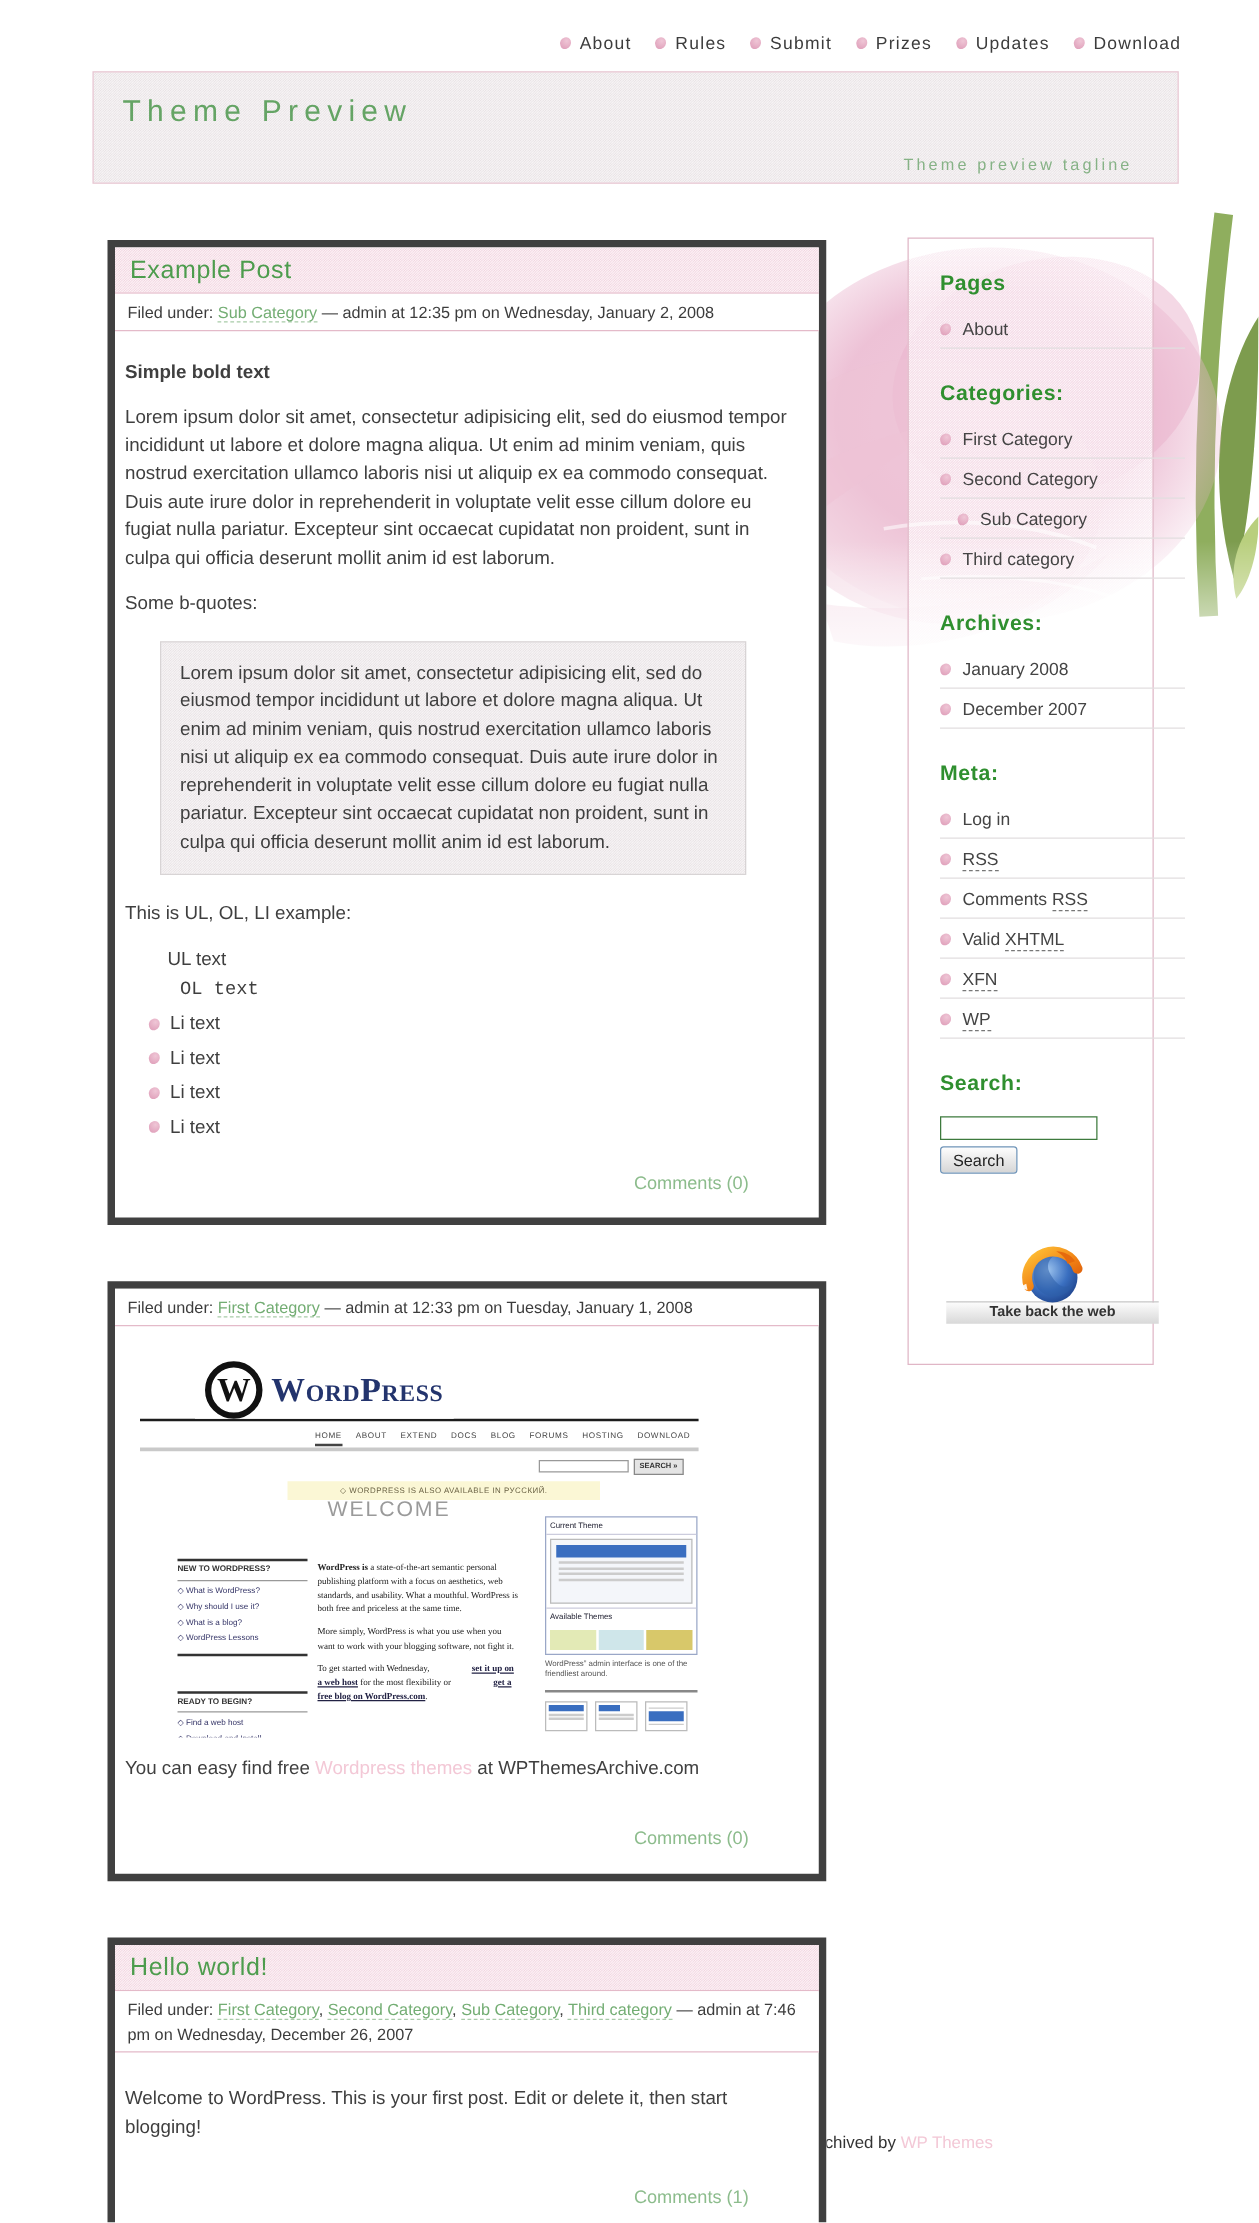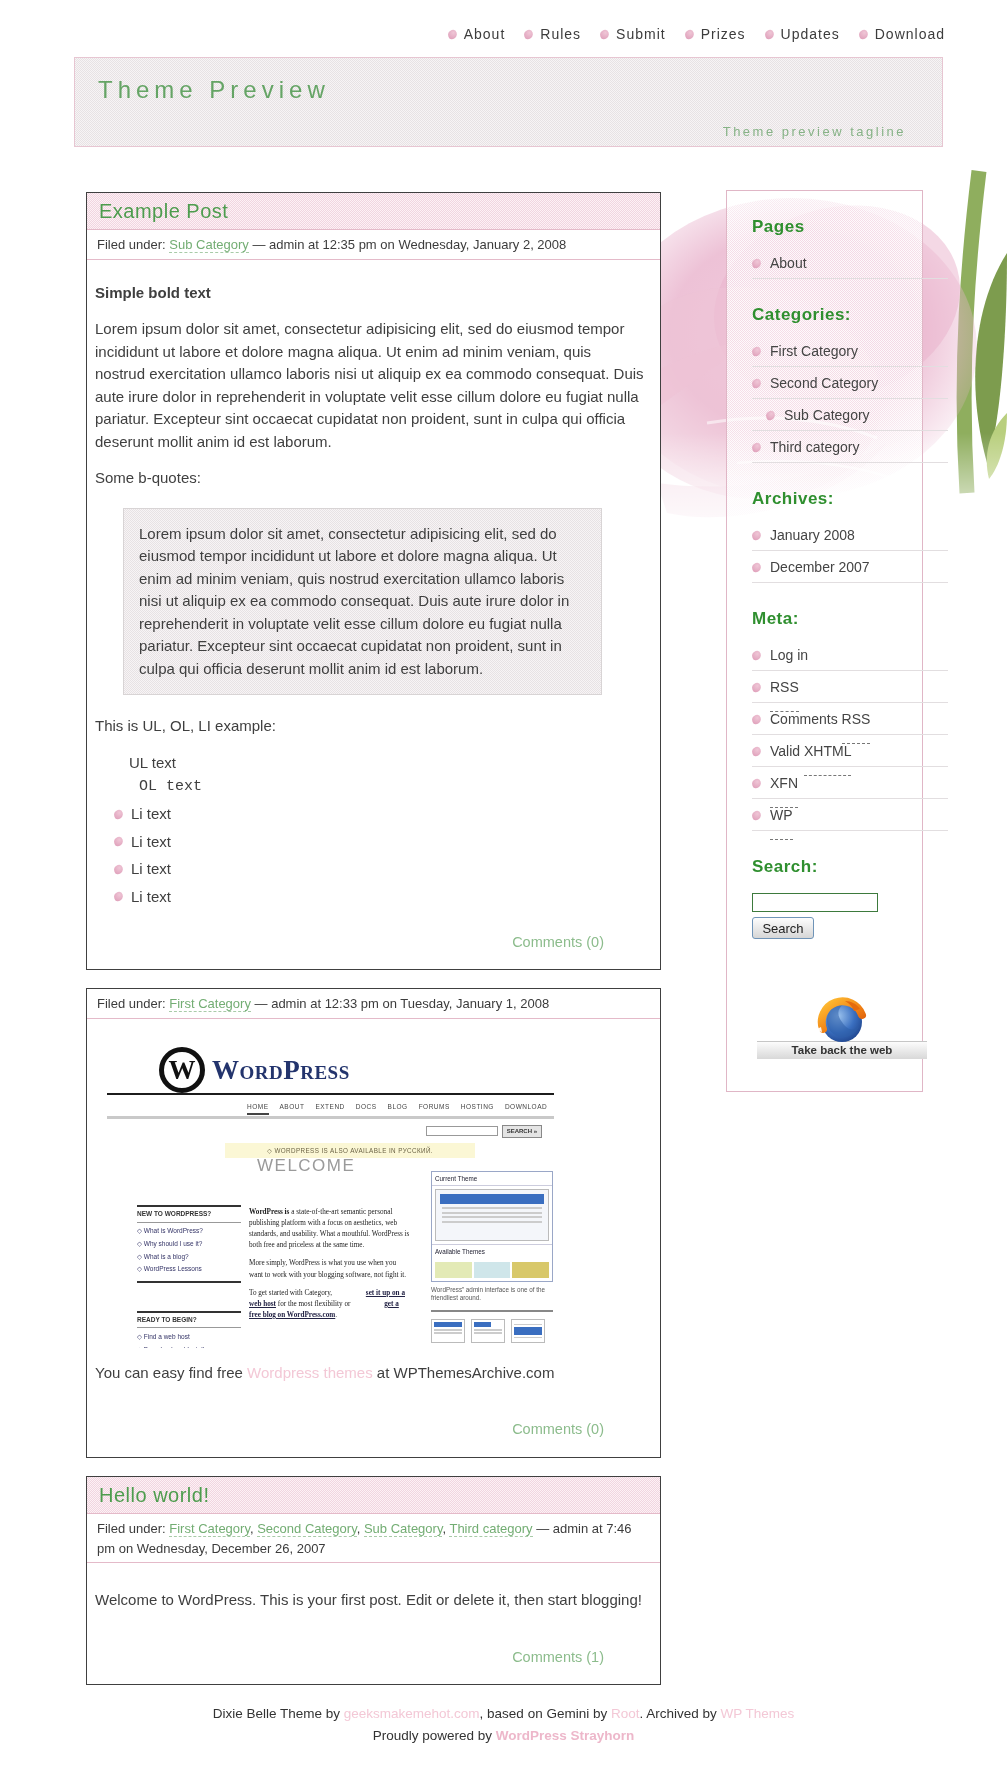--- a/index.html
+++ b/index.html
@@ -42,21 +42,21 @@
   
   .header { position:absolute; left:74px; top:57px; width:869px; height:90px; border:1px solid #e7c6d2; z-index:1; }
   .site-title { display:inline-block; margin:18px 0 0 23px; font-size:24px; letter-spacing:5px; color:#65a465; text-decoration:none; }
   .tagline { position:absolute; right:36px; bottom:7px; font-size:13px; letter-spacing:2.5px; color:#86b286; }
 
   
   .flower { position:absolute; top:163px; right:0; width:420px; height:385px; z-index:0; }
 
   
   .main { position:absolute; left:86px; top:192px; width:575px; z-index:1; background:#fff; }
-  .post { border:1px solid #404040; background:#fff; margin-bottom:18px; }
+  .post { border:6px solid #404040; background:#fff; margin-bottom:45px; }
   .post-title { padding:7px 12px 6px; border-bottom:1px solid #e4bac9; }
   .post-title a { font-size:20px; letter-spacing:.5px; color:#4d9c4d; text-decoration:none; }
   .post-meta { padding:5px 10px 4px; font-size:13px; color:#3c3c3c; background:#fff; border-bottom:1px solid #e4bac9; line-height:1.5; }
   .post-meta a { color:#73ad73; text-decoration:none; border-bottom:1px dashed #a8cba8; }
   .post-body { padding:12px 16px 12px 8px; font-size:15px; line-height:1.5; color:#3f3f3f; }
   .post-body p { margin:14px 0; }
   .post-body .bold-head { font-weight:bold; font-size:15px; margin:10px 0 0; }
   blockquote.bq { margin:18px 42px 20px 28px; padding:14px 15px; border:1px solid #d8d4d5; font-size:15px; line-height:1.5; color:#3f3f3f; }
   .ul-wrap { margin:14px 0 0 34px; }
   .ol-wrap { margin:2px 0 0 44px;font-family:Liberation Mono, monospace; }
@@ -105,21 +105,21 @@
   .wps-cards .card .line { height:1.5px; background:#ccc; margin:1.5px 0; }
 
   
   .sidebar { position:absolute; left:726px; top:190px; width:197px; min-height:902px; border:1px solid #e0b6c6; padding:26px 0 26px 25px; z-index:2; }
   .sb-heading { font-size:17px; font-weight:bold; color:#2f8f2f; letter-spacing:.5px; margin:26px 0 10px; }
   .sb-heading.first { margin-top:0; }
   .sb-list { list-style:none; width:196px; }
   .sb-list li { display:flex; align-items:center; gap:9px; padding:8px 0 7px; border-bottom:1px solid #e2dee0; cursor:pointer; }
   .sb-list li.indent { padding-left:14px; }
   .sb-list a { font-size:14px; color:#444; text-decoration:none; }
-  .dotted { border-bottom:1px dashed #777; padding-bottom:16px; }
+  .dotted { border-bottom:1px dashed #777; padding-bottom:1px; }
   .search-input { width:126px; height:19px; border:1px solid #3d7a3d; margin-top:6px; font-size:13px; padding:0 3px; }
   .search-btn { display:block; margin-top:5px; width:62px; height:22px; font-size:13px; color:#222;
     border:1px solid #6f94b8; border-radius:3px; background:linear-gradient(#fdfdfd,#d6d6d6); cursor:pointer; }
   .ff-badge { width:170px; margin:54px 0 0 5px; text-align:center; cursor:pointer; }
   .ff-logo { width:56px; height:56px; margin:0 auto -8px; position:relative; z-index:2; }
   .ff-caption { background:linear-gradient(#fcfcfc,#d8d8d8); border-top:1px solid #c6c6c6; font-weight:bold; font-size:11.5px; color:#333; padding:2px 0 3px; }
 
   
   .footer { position:absolute; left:0; top:1703px; width:1007px; text-align:center; font-size:13.5px; color:#333; line-height:1.6; }
   .footer a { color:#f3c8d6; text-decoration:none; }
@@ -274,21 +274,21 @@
             <div class="blk">
               <h5>READY TO BEGIN?</h5>
               <a>◇ Find a web host</a>
               <a>◇ Download and Install</a>
 
             </div>
           </div>
           <div class="wps-center">
             <p><strong>WordPress is</strong><span> a state-of-the-art semantic personal publishing platform with a focus on aesthetics, web standards, and usability. What a mouthful. WordPress is both free and priceless at the same time.</span></p>
             <p>More simply, WordPress is what you use when you want to work with your blogging software, not fight it.</p>
-            <p><span>To get started with Category, </span><a>set it up on a web host</a><span> for the most flexibility or </span><a>get a free blog on WordPress.com</a><span>.</span></p>
+            <p><span>To get started with Wednesday, </span><a>set it up on a web host</a><span> for the most flexibility or </span><a>get a free blog on WordPress.com</a><span>.</span></p>
           </div>
           <div class="wps-right">
             <div class="ct-box">
               <div class="ct-head">Current Theme</div>
               <div class="ct-thumb">
                 <div class="bar"></div>
                   <div class="line"></div>
                   <div class="line"></div>
                   <div class="line"></div>
                   <div class="line"></div>

